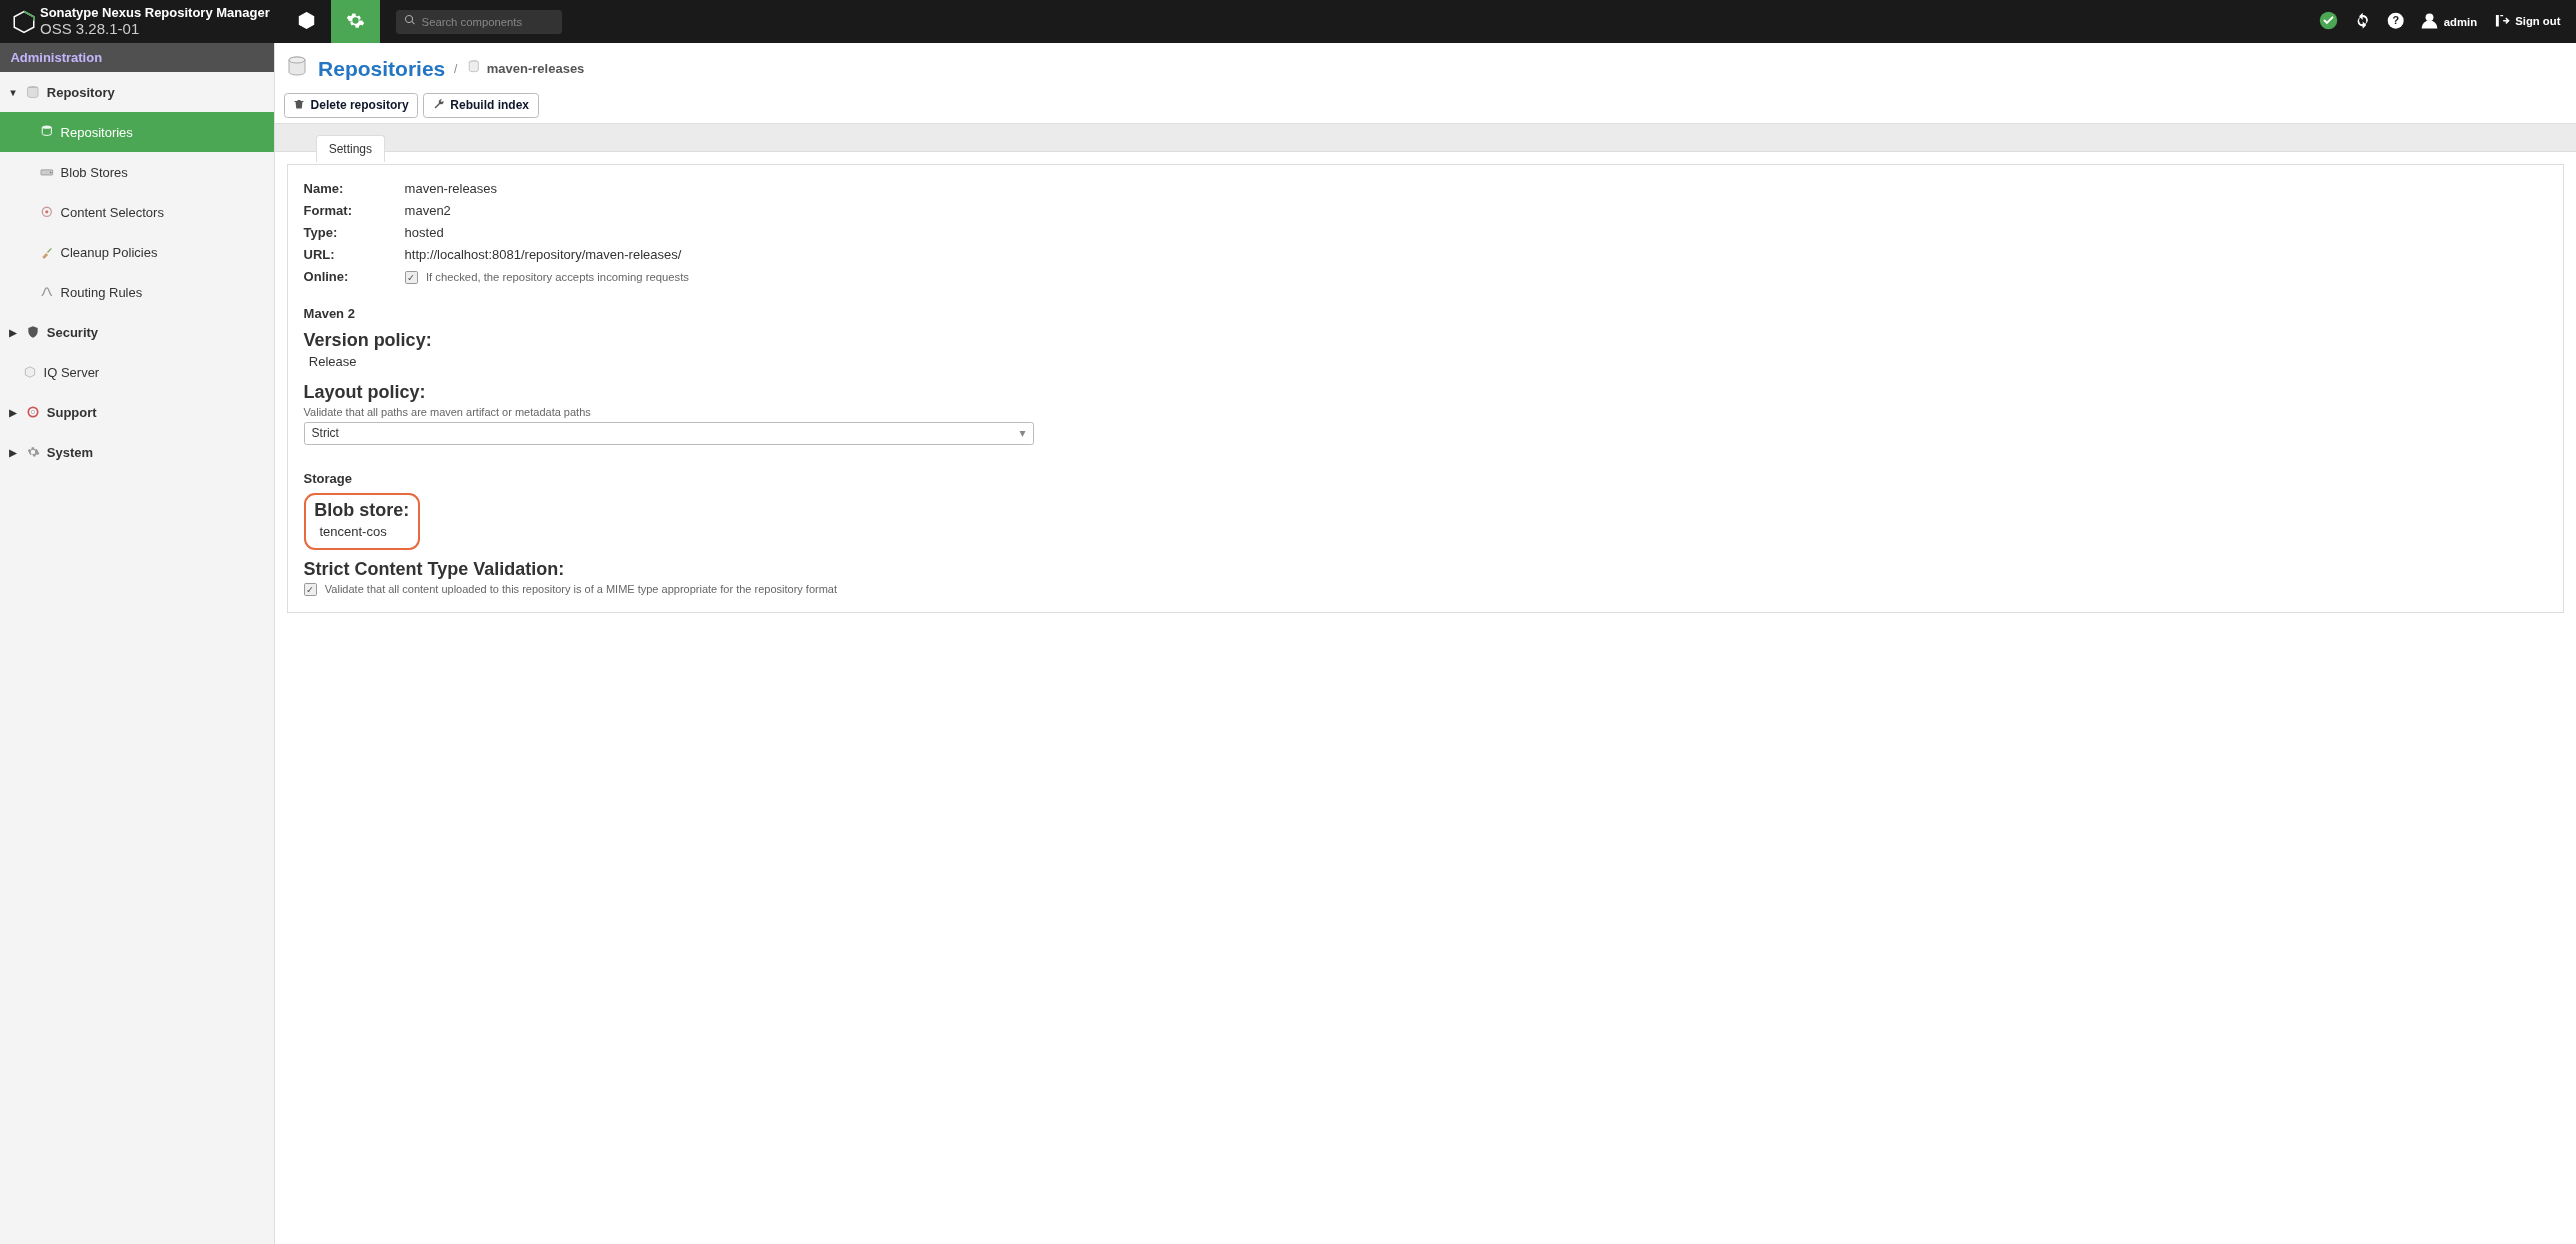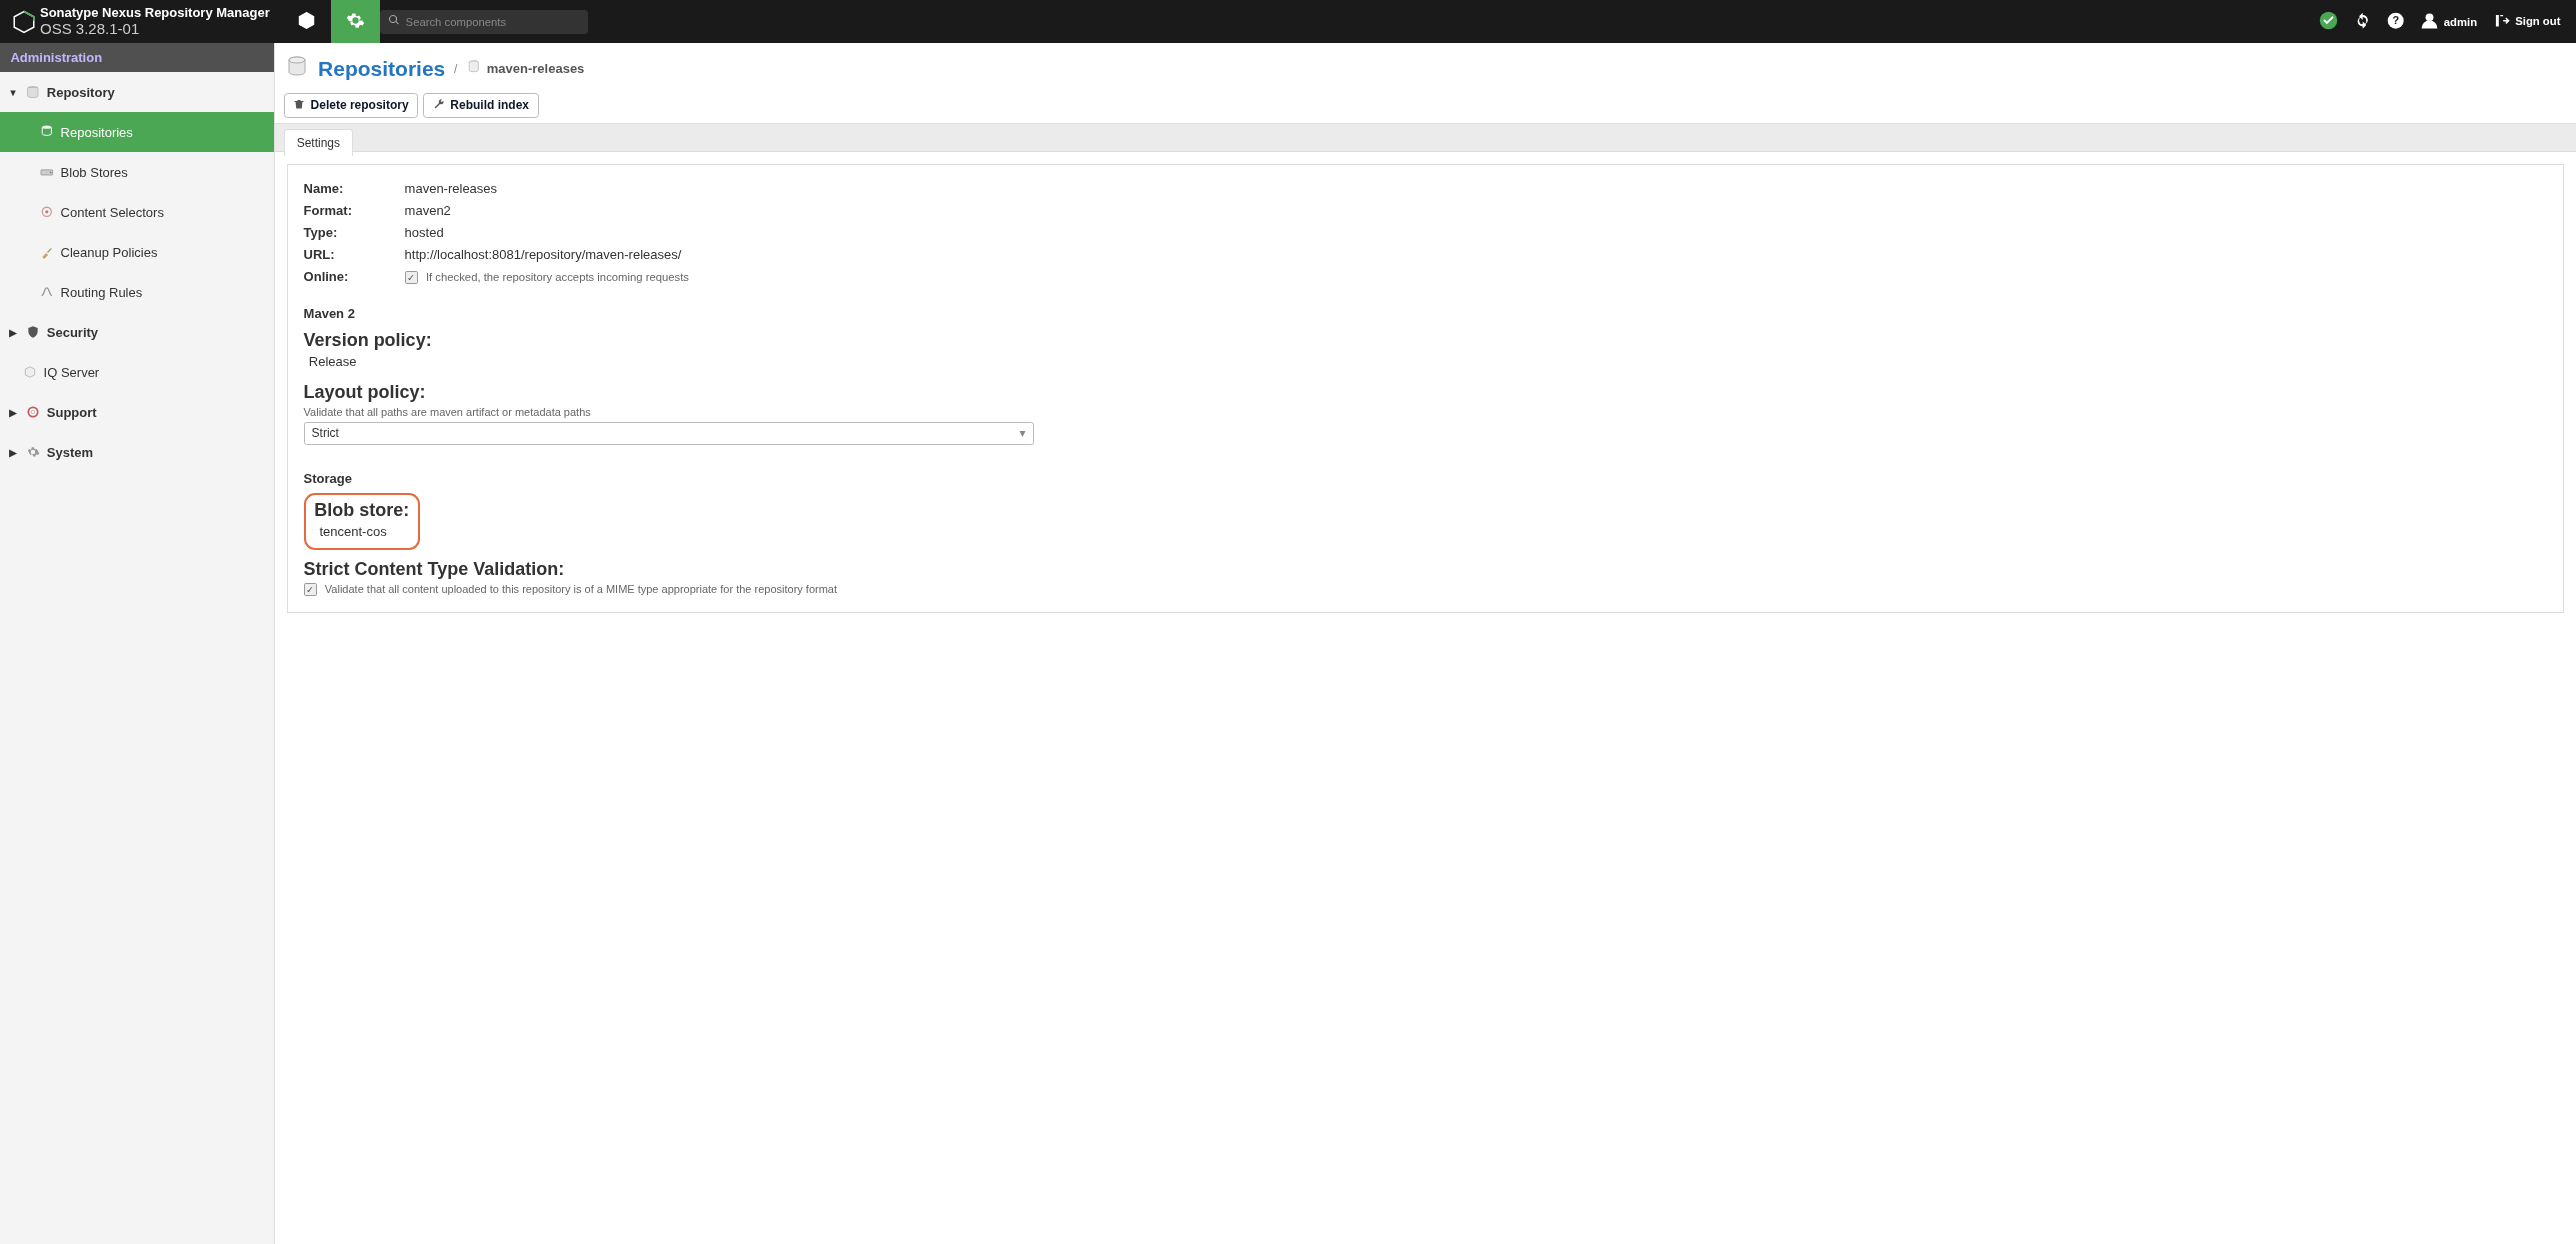--- a/index.html
+++ b/index.html
@@ -48,28 +48,28 @@
       width: 49px;
       height: 43px;
       display: flex;
       align-items: center;
       justify-content: center;
       cursor: pointer;
     }
     .mode-btn.dark { background: #1a1a1a; }
     .mode-btn.green { background: #4ba753; }
     .search-wrap {
-      margin-left: 0;
+      margin-left: 16px;
       background: #333;
       border-radius: 3.5px;
       display: flex;
       align-items: center;
       padding: 0 8.7px;
       height: 24px;
-      width: 208px;
+      width: 166px;
     }
     .search-input {
       background: transparent;
       border: none;
       color: #aaa;
       font-size: 11.3px;
       margin-left: 5.2px;
       width: 100%;
       outline: none;
     }
@@ -205,21 +205,22 @@
     }
     .tab {
       background: #fff;
       border: 0.9px solid #ddd;
       border-bottom: none;
       padding: 6px 12px;
       font-size: 12px;
       cursor: pointer;
       border-radius: 3.5px 3.5px 0 0;
       position: relative;
-      top: 5px;
+      top: 11px;
+      margin-left: 32px;
     }
 
     .form-panel {
       border: 0.9px solid #ddd;
       margin: 12px;
       padding: 12px 15.6px;
       background: #fff;
     }
     .field-row {
       display: flex;

